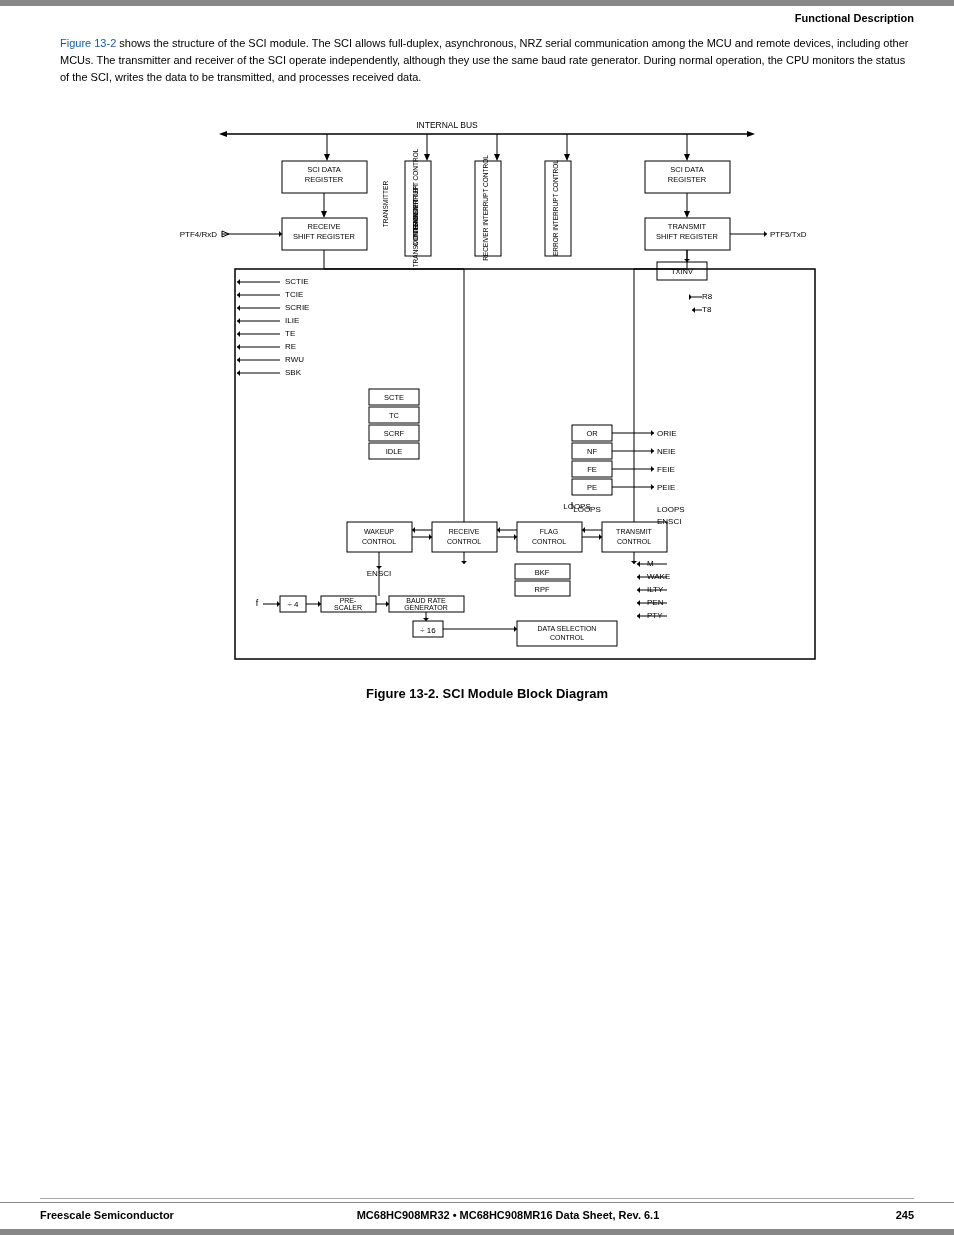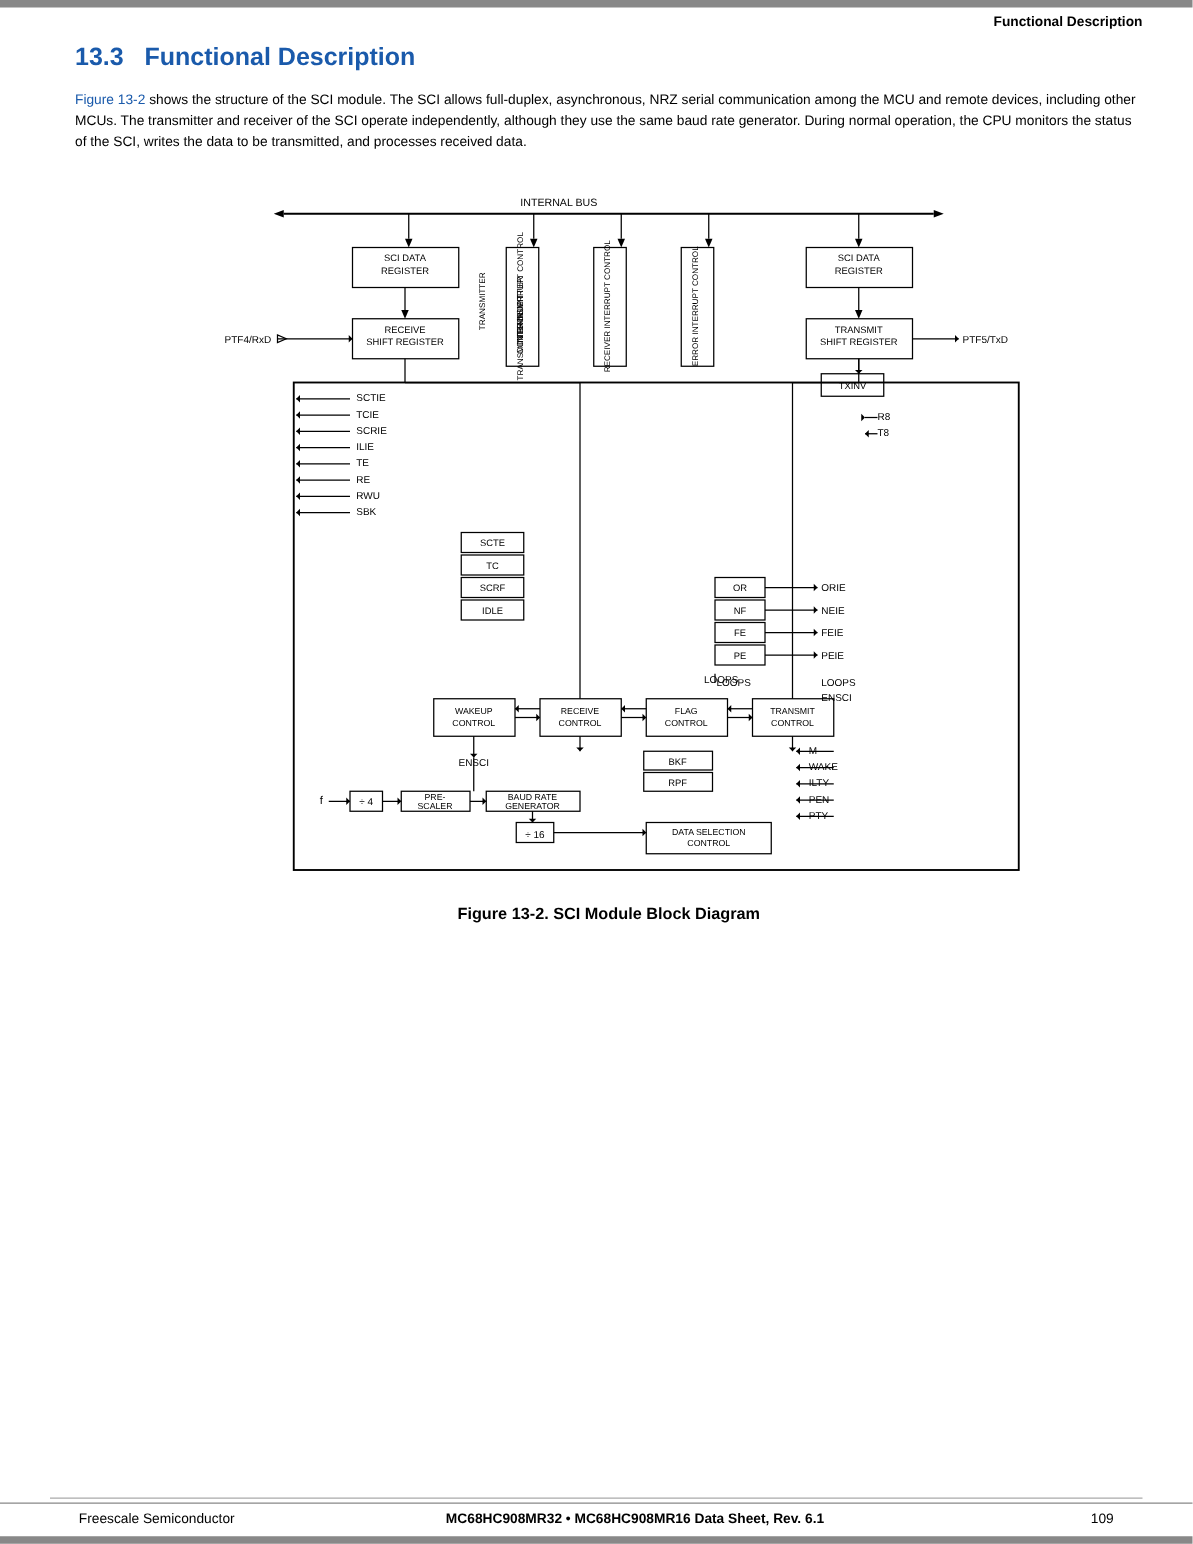--- a/index.html
+++ b/index.html
@@ -70,23 +70,24 @@
       display: block;
     }
     .footer {
       position: absolute;
       bottom: 14px;
       left: 0;
       right: 0;
       display: flex;
       justify-content: space-between;
       align-items: center;
-      padding: 0 63px;
+      padding: 0 40px;
       border-top: 1px solid #888;
       padding-top: 6px;
+      font-weight: bold;
     }
     .footer-left {
       font-size: 11px;
       color: #000;
     }
     .footer-center {
       font-size: 11px;
       color: #000;
       font-weight: bold;
       position: absolute;
@@ -111,25 +112,20 @@
 </head>
 <body>
 
 <div class="page-border-top"></div>
 
 <div class="header">
   <span>Functional Description</span>
 </div>
 
 <div class="content">
-  <div class="section-title">
-    <span>13.3</span>
-    &nbsp;
-    <span>Functional Description</span>
-  </div>
 
   <div class="body-text">
     <a href="#">Figure 13-2</a><span> shows the structure of the SCI module. The SCI allows full-duplex, asynchronous, NRZ serial communication among the MCU and remote devices, including other MCUs. The transmitter and receiver of the SCI operate independently, although they use the same baud rate generator. During normal operation, the CPU monitors the status of the SCI, writes the data to be transmitted, and processes received data.</span>
   </div>
 
   <div class="figure-container">
 
     <svg class="diagram-svg" width="720" height="560" viewBox="0 0 720 560" xmlns="http://www.w3.org/2000/svg" font-family="Arial, Helvetica, sans-serif" font-size="8">
 
       <text x="320" y="14" text-anchor="middle" font-size="8.5">INTERNAL BUS</text>
@@ -405,18 +401,18 @@
     <div class="figure-caption">
       <span>Figure 13-2. SCI Module Block Diagram</span>
     </div>
   </div>
 </div>
 
 <div class="footer-divider"></div>
 
 <div class="footer">
   <span class="footer-left">Freescale Semiconductor</span>
-  <span class="footer-right">109</span>
+  <span class="footer-right">245</span>
 </div>
 
 <div class="footer-center">MC68HC908MR32 • MC68HC908MR16 Data Sheet, Rev. 6.1</div>
 
 <div class="page-border-bottom"></div>
 
 </body></html>

